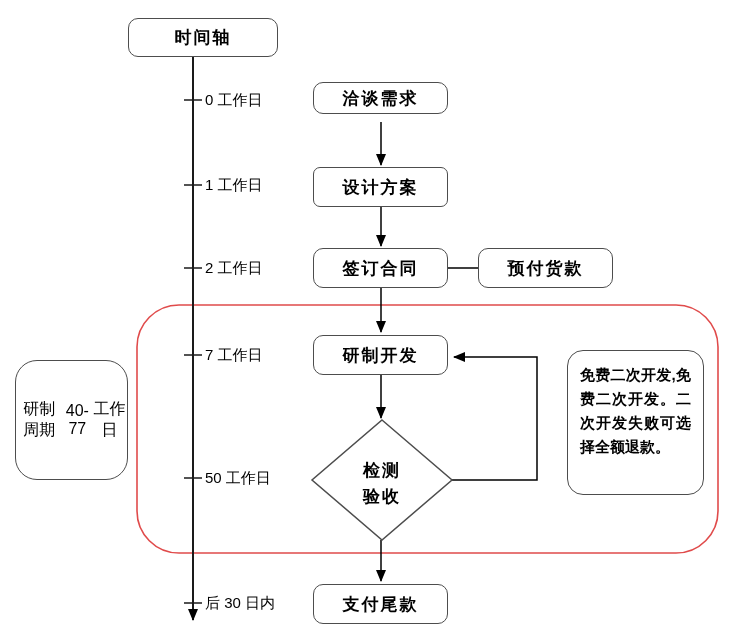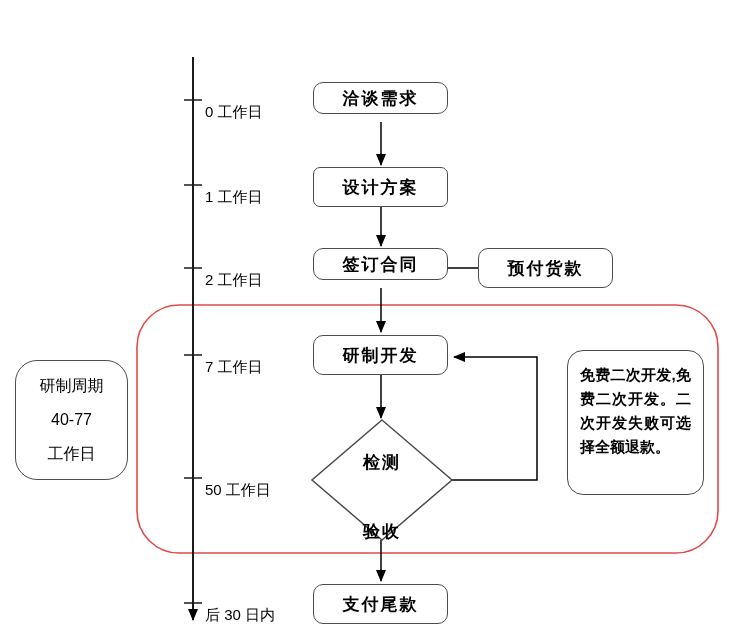--- a/index.html
+++ b/index.html
@@ -22,39 +22,38 @@
     font-size:17px;font-weight:700;
     letter-spacing:2px;
     white-space:nowrap;
   }
   .tick-label{
     position:absolute;
     left:205px;
     transform:translateY(-50%);
     font-size:15px;
     white-space:nowrap;
-    margin-top:12px;
   }
   #timeline-title{left:128px;top:18px;width:150px;height:39px;}
   #node-negotiate{left:313px;top:82px;width:135px;height:32px;}
   #node-design{left:313px;top:167px;width:135px;height:40px;border-radius:7px;}
-  #node-sign{left:313px;top:248px;width:135px;height:32px;}
+  #node-sign{left:313px;top:248px;width:135px;height:40px;}
   #node-prepay{left:478px;top:248px;width:135px;height:40px;}
   #node-develop{left:313px;top:335px;width:135px;height:40px;}
   #node-final{left:313px;top:584px;width:135px;height:40px;}
   #diamond-label{
     position:absolute;left:322px;top:450px;width:120px;height:60px;
-    display:flex;flex-direction:column;align-items:center;justify-content:space-between;
-    font-size:17px;font-weight:700;line-height:26px;letter-spacing:2px;gap:43px;
+    display:flex;flex-direction:column;align-items:center;justify-content:flex-end;
+    font-size:17px;font-weight:700;line-height:26px;letter-spacing:2px;
   }
   #cycle-note{
     position:absolute;left:15px;top:360px;width:113px;height:120px;
     box-sizing:border-box;
     border:1.5px solid #4d4d4d;border-radius:22px;background:#fff;
-    display:flex;flex-direction:column;align-items:center;justify-content:space-evenly;
+    display:flex;align-items:center;justify-content:space-evenly;
     font-size:16px;text-align:center;
   }
   #policy-note{
     position:absolute;left:567px;top:350px;width:137px;height:145px;
     box-sizing:border-box;
     border:1.5px solid #4d4d4d;border-radius:16px;background:#fff;
     padding:12px 12px;
     font-size:15px;font-weight:700;line-height:24px;
     text-align:justify;
   }
@@ -88,20 +87,21 @@
     <path d="M381,375 V418" stroke="#000" stroke-width="1.5" fill="none" marker-end="url(#ah)"></path>
     <path d="M381,540 V581" stroke="#000" stroke-width="1.5" fill="none" marker-end="url(#ah)"></path>
 
     <path d="M448,268 H478" stroke="#000" stroke-width="1.5" fill="none"></path>
 
     <path d="M452,480 H537 V357 H454" stroke="#000" stroke-width="1.5" fill="none" marker-end="url(#ah)"></path>
 
     <polygon points="382,420 452,480 382,540 312,480" fill="#fff" stroke="#4d4d4d" stroke-width="1.5"></polygon>
   </svg>
 
+  <div class="node" id="timeline-title">时间轴</div>
 
   <span class="tick-label" style="top:100px">0 工作日</span>
   <span class="tick-label" style="top:185px">1 工作日</span>
   <span class="tick-label" style="top:268px">2 工作日</span>
   <span class="tick-label" style="top:355px">7 工作日</span>
   <span class="tick-label" style="top:478px">50 工作日</span>
   <span class="tick-label" style="top:603px">后 30 日内</span>
 
   <div class="node" id="node-negotiate">洽谈需求</div>
   <div class="node" id="node-design">设计方案</div>

